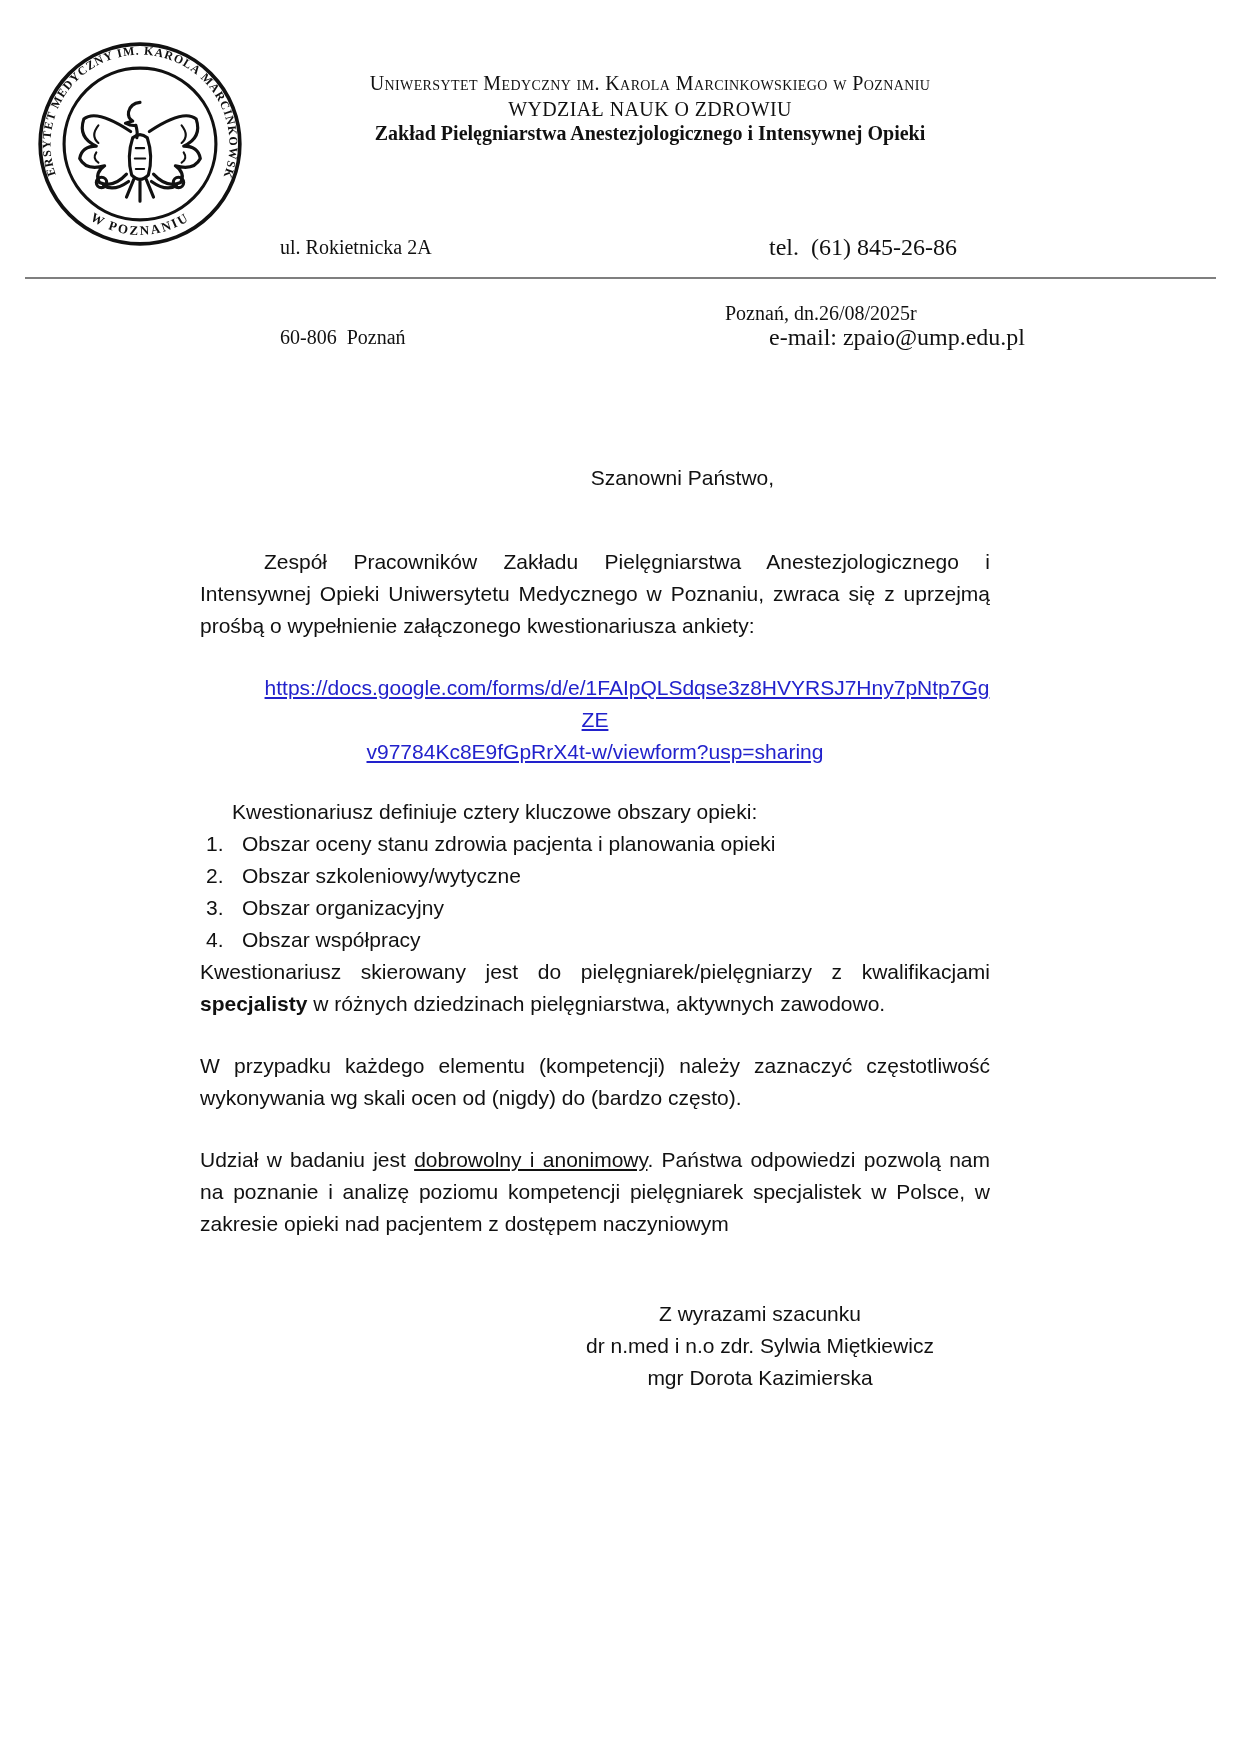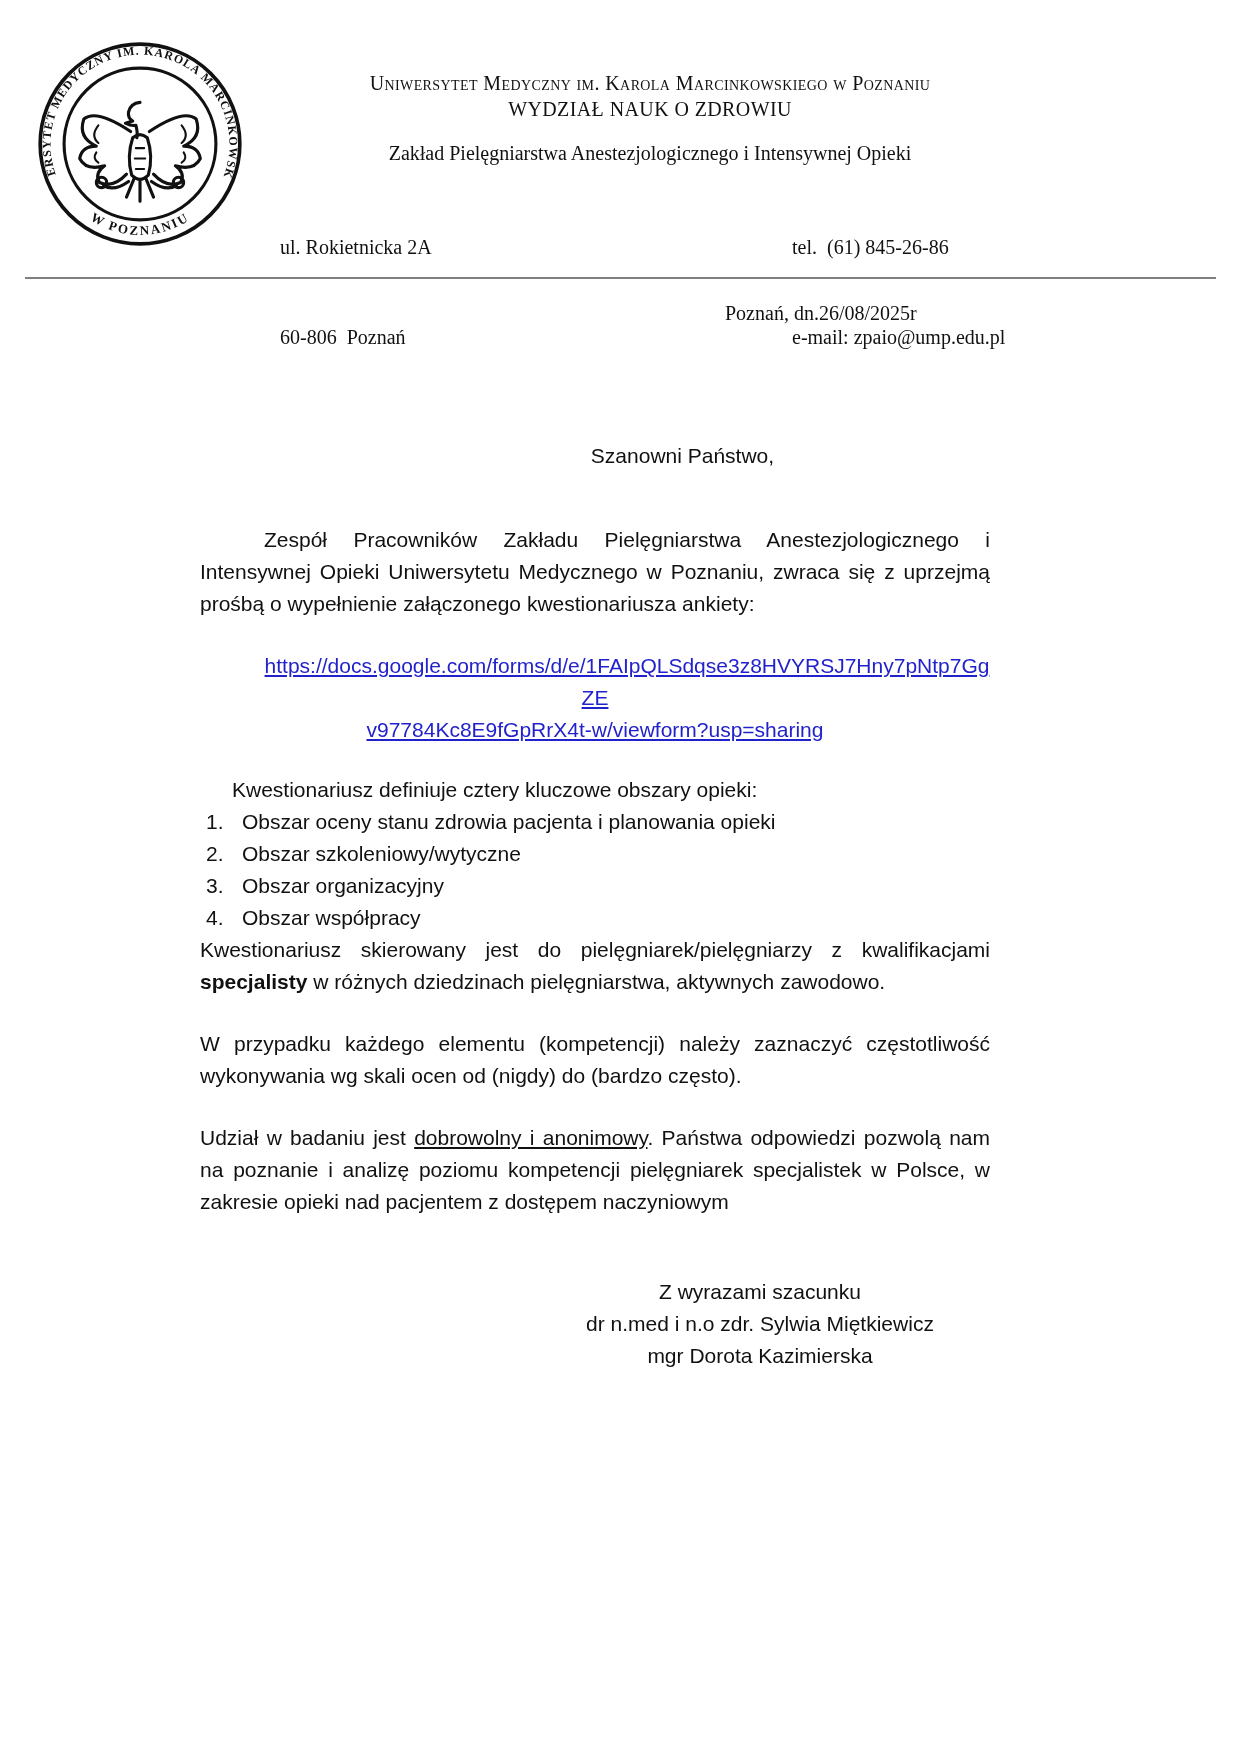--- a/index.html
+++ b/index.html
@@ -7,28 +7,28 @@
     position:relative; width:1241px; height:1755px; margin:0 auto;
     background:#ffffff; overflow:hidden;
     font-family:"Liberation Serif", serif; color:#111;
   }
   
   .seal { position:absolute; left:36px; top:40px; width:208px; height:208px; }
   .seal text { font-family:"Liberation Serif", serif; font-weight:600; }
   .head-center { position:absolute; left:250px; top:70px; width:800px; text-align:center; }
   .uni-line { font-size:20px; font-variant:small-caps; letter-spacing:.4px; line-height:26px; }
   .fac-line { font-size:20px; letter-spacing:.4px; line-height:26px; }
-  .dept-line { margin-top:20px; font-size:20px; font-weight:normal; }
+  .dept-line { font-size:20px; font-weight:bold; }
   .addr-left  { position:absolute; left:280px; top:172px; font-size:20px; line-height:30px; white-space:pre-wrap; }
-  .addr-right { position:absolute; left:792px; top:172px; font-size:20px; line-height:30px; white-space:pre-wrap; }
+  .addr-right { position:absolute; left:769px; top:172px; font-size:24px; line-height:30px; white-space:pre-wrap; }
   .rule { position:absolute; left:25px; top:277px; width:1191px; height:0; border-top:2px solid #7f7f7f; }
   .date-line { position:absolute; left:725px; top:302px; font-size:20px; }
   
   .letter-body {
-    position:absolute; left:200px; top:440px; width:790px;
+    position:absolute; left:200px; top:462px; width:790px;
     font-family:"Liberation Sans", sans-serif; font-size:21px; line-height:32px;
   }
   .letter-body p { margin:0 0 30px 0; }
   .salutation { text-align:center; padding-left:175px; margin-bottom:52px !important; }
   .just { text-align:justify; }
   .ind  { text-indent:64px; }
   .ind-sm { text-indent:32px; }
   .u { text-decoration:underline; }
   .b { font-weight:bold; }
   .link-para { text-indent:64px; margin-bottom:28px !important;text-align:center; }

